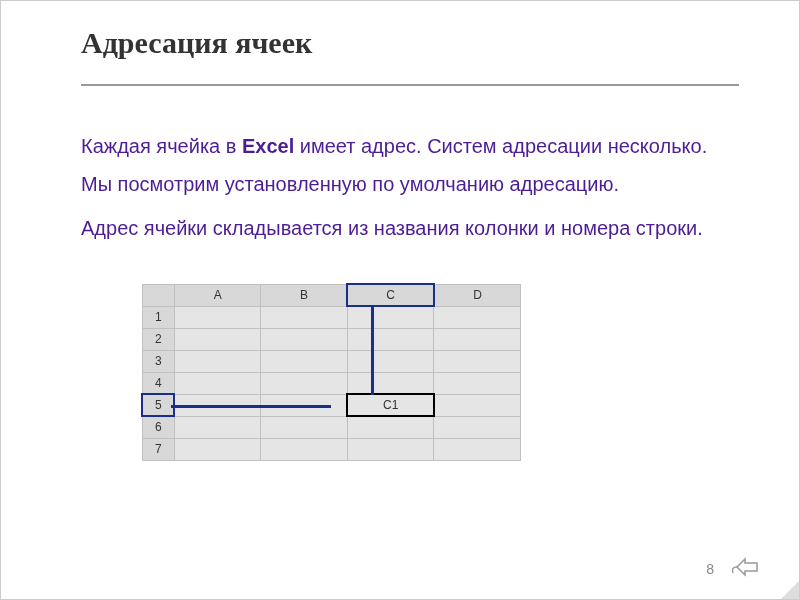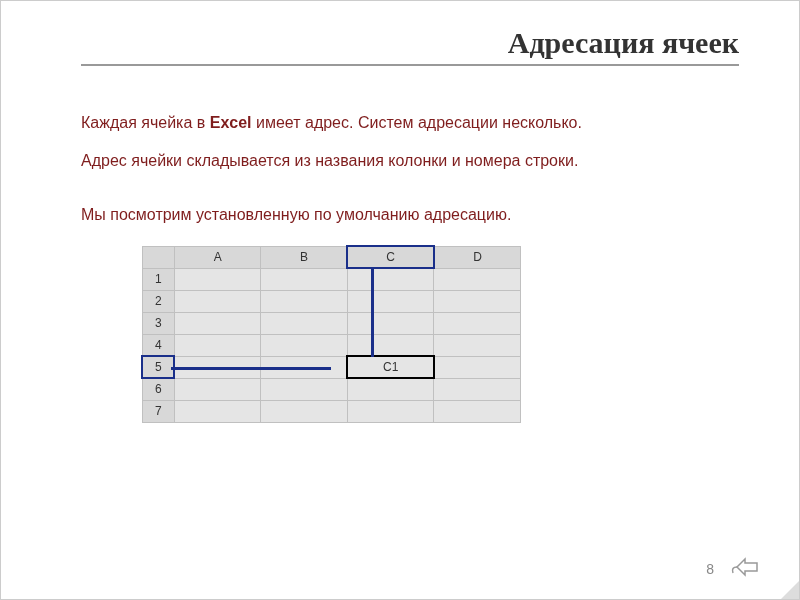--- a/index.html
+++ b/index.html
@@ -17,33 +17,32 @@
     }
     .slide {
       width: 100%;
       height: 100%;
       padding: 25px 60px 20px 80px;
       position: relative;
       border: 1px solid #ccc;
     }
     .title-area {
       border-bottom: 2px solid #999;
-      padding-bottom: 4px;
+      padding-bottom: 24px;
       margin-bottom: 45px;
-      text-align: right;
     }
     .title {
       font-size: 30px;
       font-weight: bold;
       color: #333;
       font-family: "Times New Roman", serif;
     }
     .body-text {
-      font-size: 16px;
-      color: #7f1d1d;
+      font-size: 20px;
+      color: #4c1d95;
       line-height: 1.5;
       margin-bottom: 8px;
       font-family: Arial, sans-serif;
     }
     .body-text.spaced {
       margin-top: 14px;
       margin-bottom: 30px;
     }
     .excel-grid {
       border-collapse: collapse;
@@ -139,22 +138,22 @@
 <body>
 
 <div class="slide">
   <div class="title-area">
     <h1 class="title">Адресация ячеек</h1>
   </div>
 
   <p class="body-text">
     <span>Каждая ячейка в </span><strong>Excel</strong><span> имеет адрес. Систем адресации несколько.</span>
   </p>
+  <p class="body-text">Мы посмотрим установленную по умолчанию адресацию.</p>
   <p class="body-text spaced">Адрес ячейки складывается из названия колонки и номера строки.</p>
-  <p class="body-text">Мы посмотрим установленную по умолчанию адресацию.</p>
 
   <div class="excel-wrapper" style="margin-left:60px; margin-top:10px;">
     <div class="connector-v"></div>
     <div class="connector-h"></div>
     <table class="excel-grid" style="width:380px;">
       <tbody>
           <tr>
         <th class="corner"></th>
         <th>A</th>
         <th>B</th>

